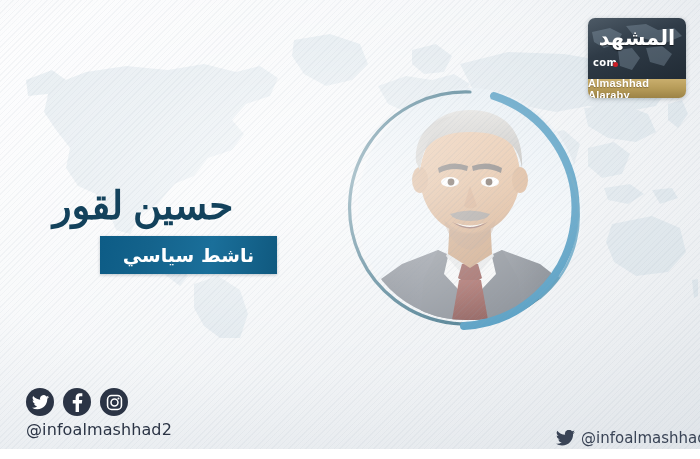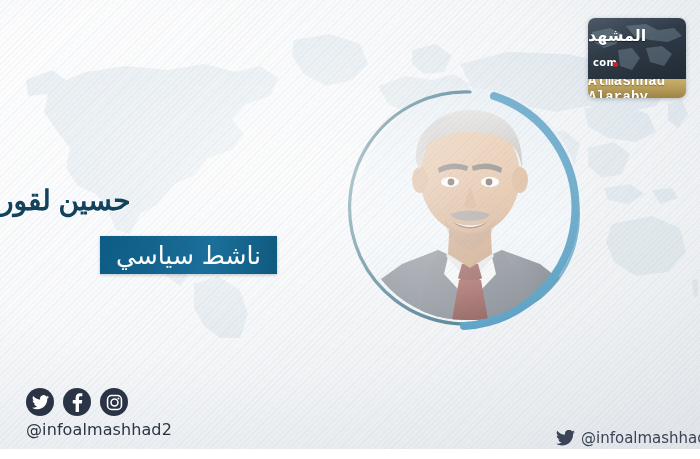--- a/index.html
+++ b/index.html
@@ -77,45 +77,45 @@
   .photo{
     position:absolute;inset:0;
   }
   .photo svg{width:100%;height:100%;display:block;}
 
   
   .name{
     position:absolute;
     left:0px;top:186px;
     width:286px;
-    text-align:left;
+    text-align:center;
     direction:rtl;
-    font-family:Liberation Sans, sans-serif;
-    font-size:28px;
+    font-family:Liberation Serif, serif;
+    font-size:39px;
     font-weight:bold;
     color:#13425c;
     letter-spacing:0px;
     line-height:1.05;
     z-index:8;
     text-shadow:0 1px 1px rgba(255,255,255,0.9);
   }
   .badge{
     position:absolute;
     left:100px;top:236px;
     width:177px;height:38px;
     background:linear-gradient(100deg,#0d5c86 0%,#14638c 28%,#1a6f9a 62%,#10597f 100%);
     display:flex;align-items:center;justify-content:center;
     z-index:8;
     box-shadow:0 1px 3px rgba(40,60,80,0.28);
   }
   .badge-text{
     direction:rtl;
     color:#ffffff;
-    font-size:25px;
-    font-weight:normal;
+    font-size:19px;
+    font-weight:bold;
     line-height:1;
     font-family:"DejaVu Sans","Liberation Sans",sans-serif;
   }
 
   
   .logo{
     position:absolute;
     left:588px;top:18px;
     width:98px;height:80px;
     z-index:9;
@@ -128,24 +128,24 @@
     height:61px;
     background:linear-gradient(160deg,#4d5a66 0%,#2f3b47 42%,#212b35 100%);
     overflow:hidden;
   }
   .logo-top .mapbg{
     position:absolute;inset:0;opacity:0.30;
   }
   .logo-ar{
     position:absolute;
     left:0;right:0;top:10px;
-    text-align:left;
+    text-align:center;
     direction:rtl;
     color:#ffffff;
-    font-size:16px;
+    font-size:21px;
     font-weight:bold;
     line-height:0.96;
     font-family:"DejaVu Sans","Liberation Sans",sans-serif;
     letter-spacing:-0.5px;
     text-shadow:0 1px 1px rgba(0,0,0,0.55);
   }
   .logo-ar .l2{display:block;margin-top:2px;}
   .logo-com{
     position:absolute;
     left:5px;bottom:11px;
@@ -161,24 +161,24 @@
     width:5px;height:5px;border-radius:50%;
     background:#cc2027;
   }
   .logo-bottom{
     height:19px;
     background:linear-gradient(180deg,#c9ae6d 0%,#b79c59 48%,#9c8346 100%);
     display:flex;align-items:center;justify-content:center;
   }
   .logo-bottom span{
     color:#ffffff;
-    font-size:14px;
+    font-size:11px;
     font-weight:bold;
     letter-spacing:0.2px;
-    font-family:Liberation Mono, monospace;
+    font-family:Liberation Sans, sans-serif;
     text-shadow:0 1px 1px rgba(90,70,30,0.5);
   }
 
   
   .social-row{
     position:absolute;
     left:26px;top:388px;
     display:flex;gap:9px;
     z-index:9;
   }

